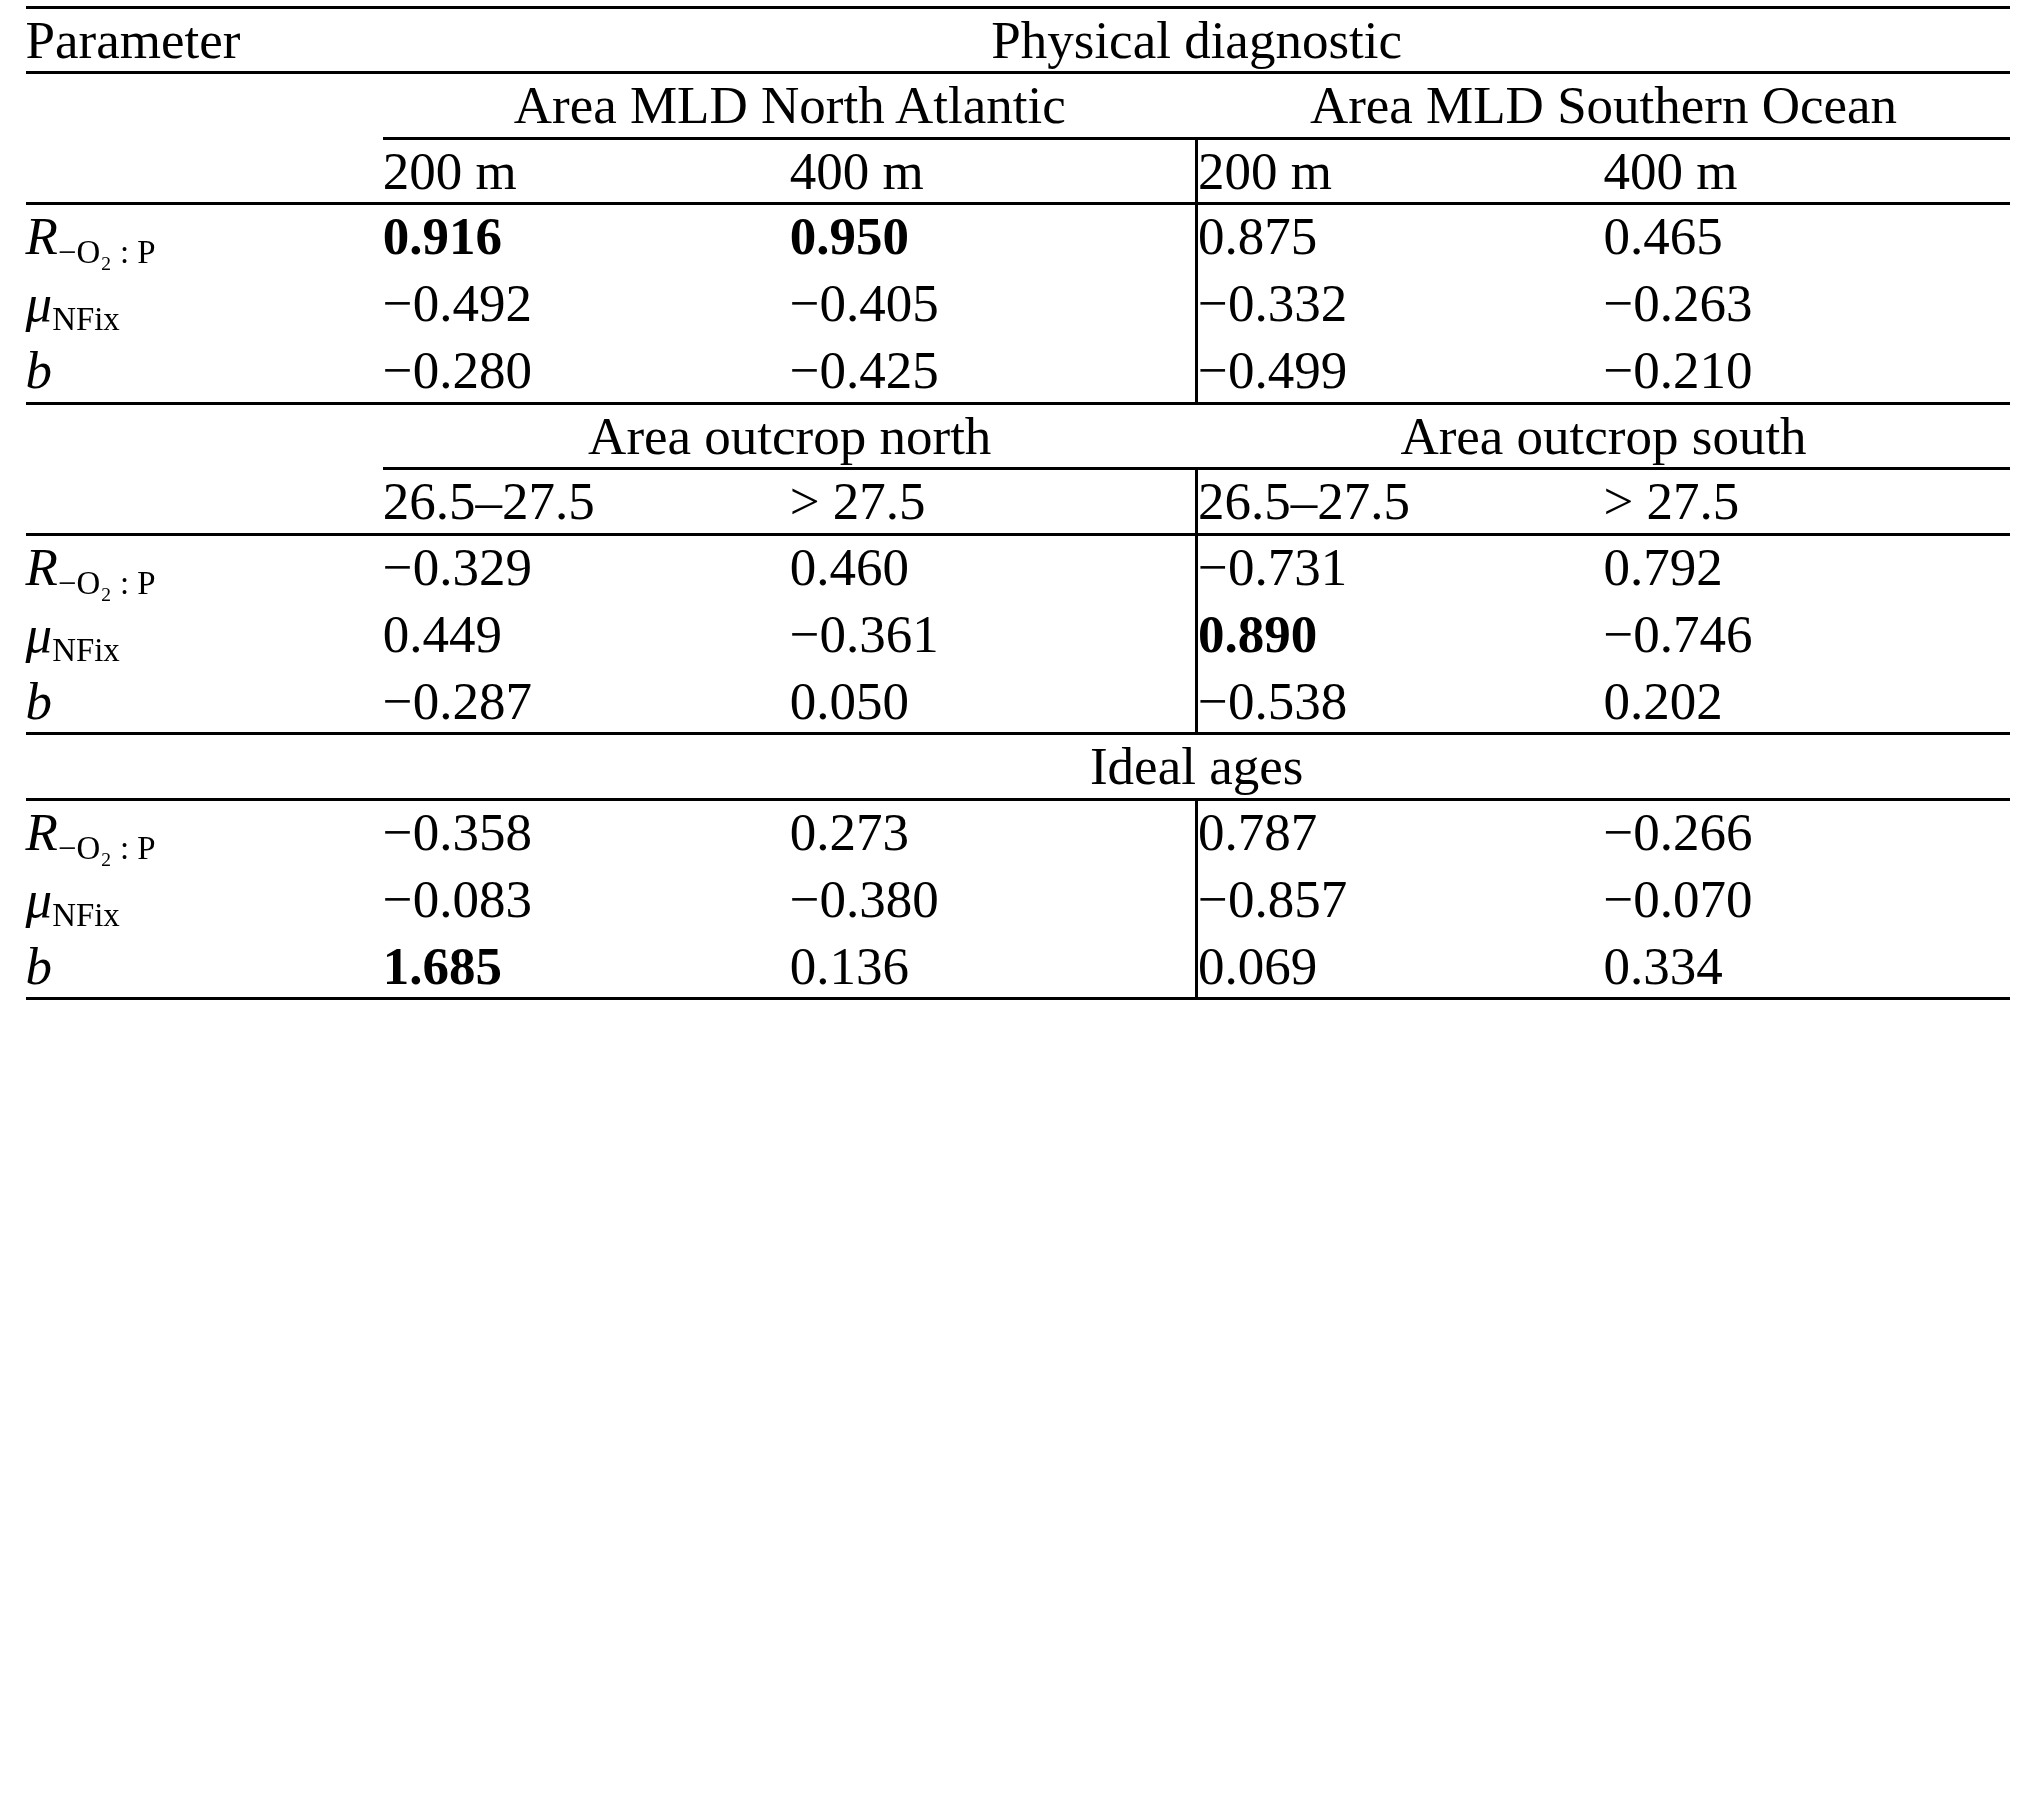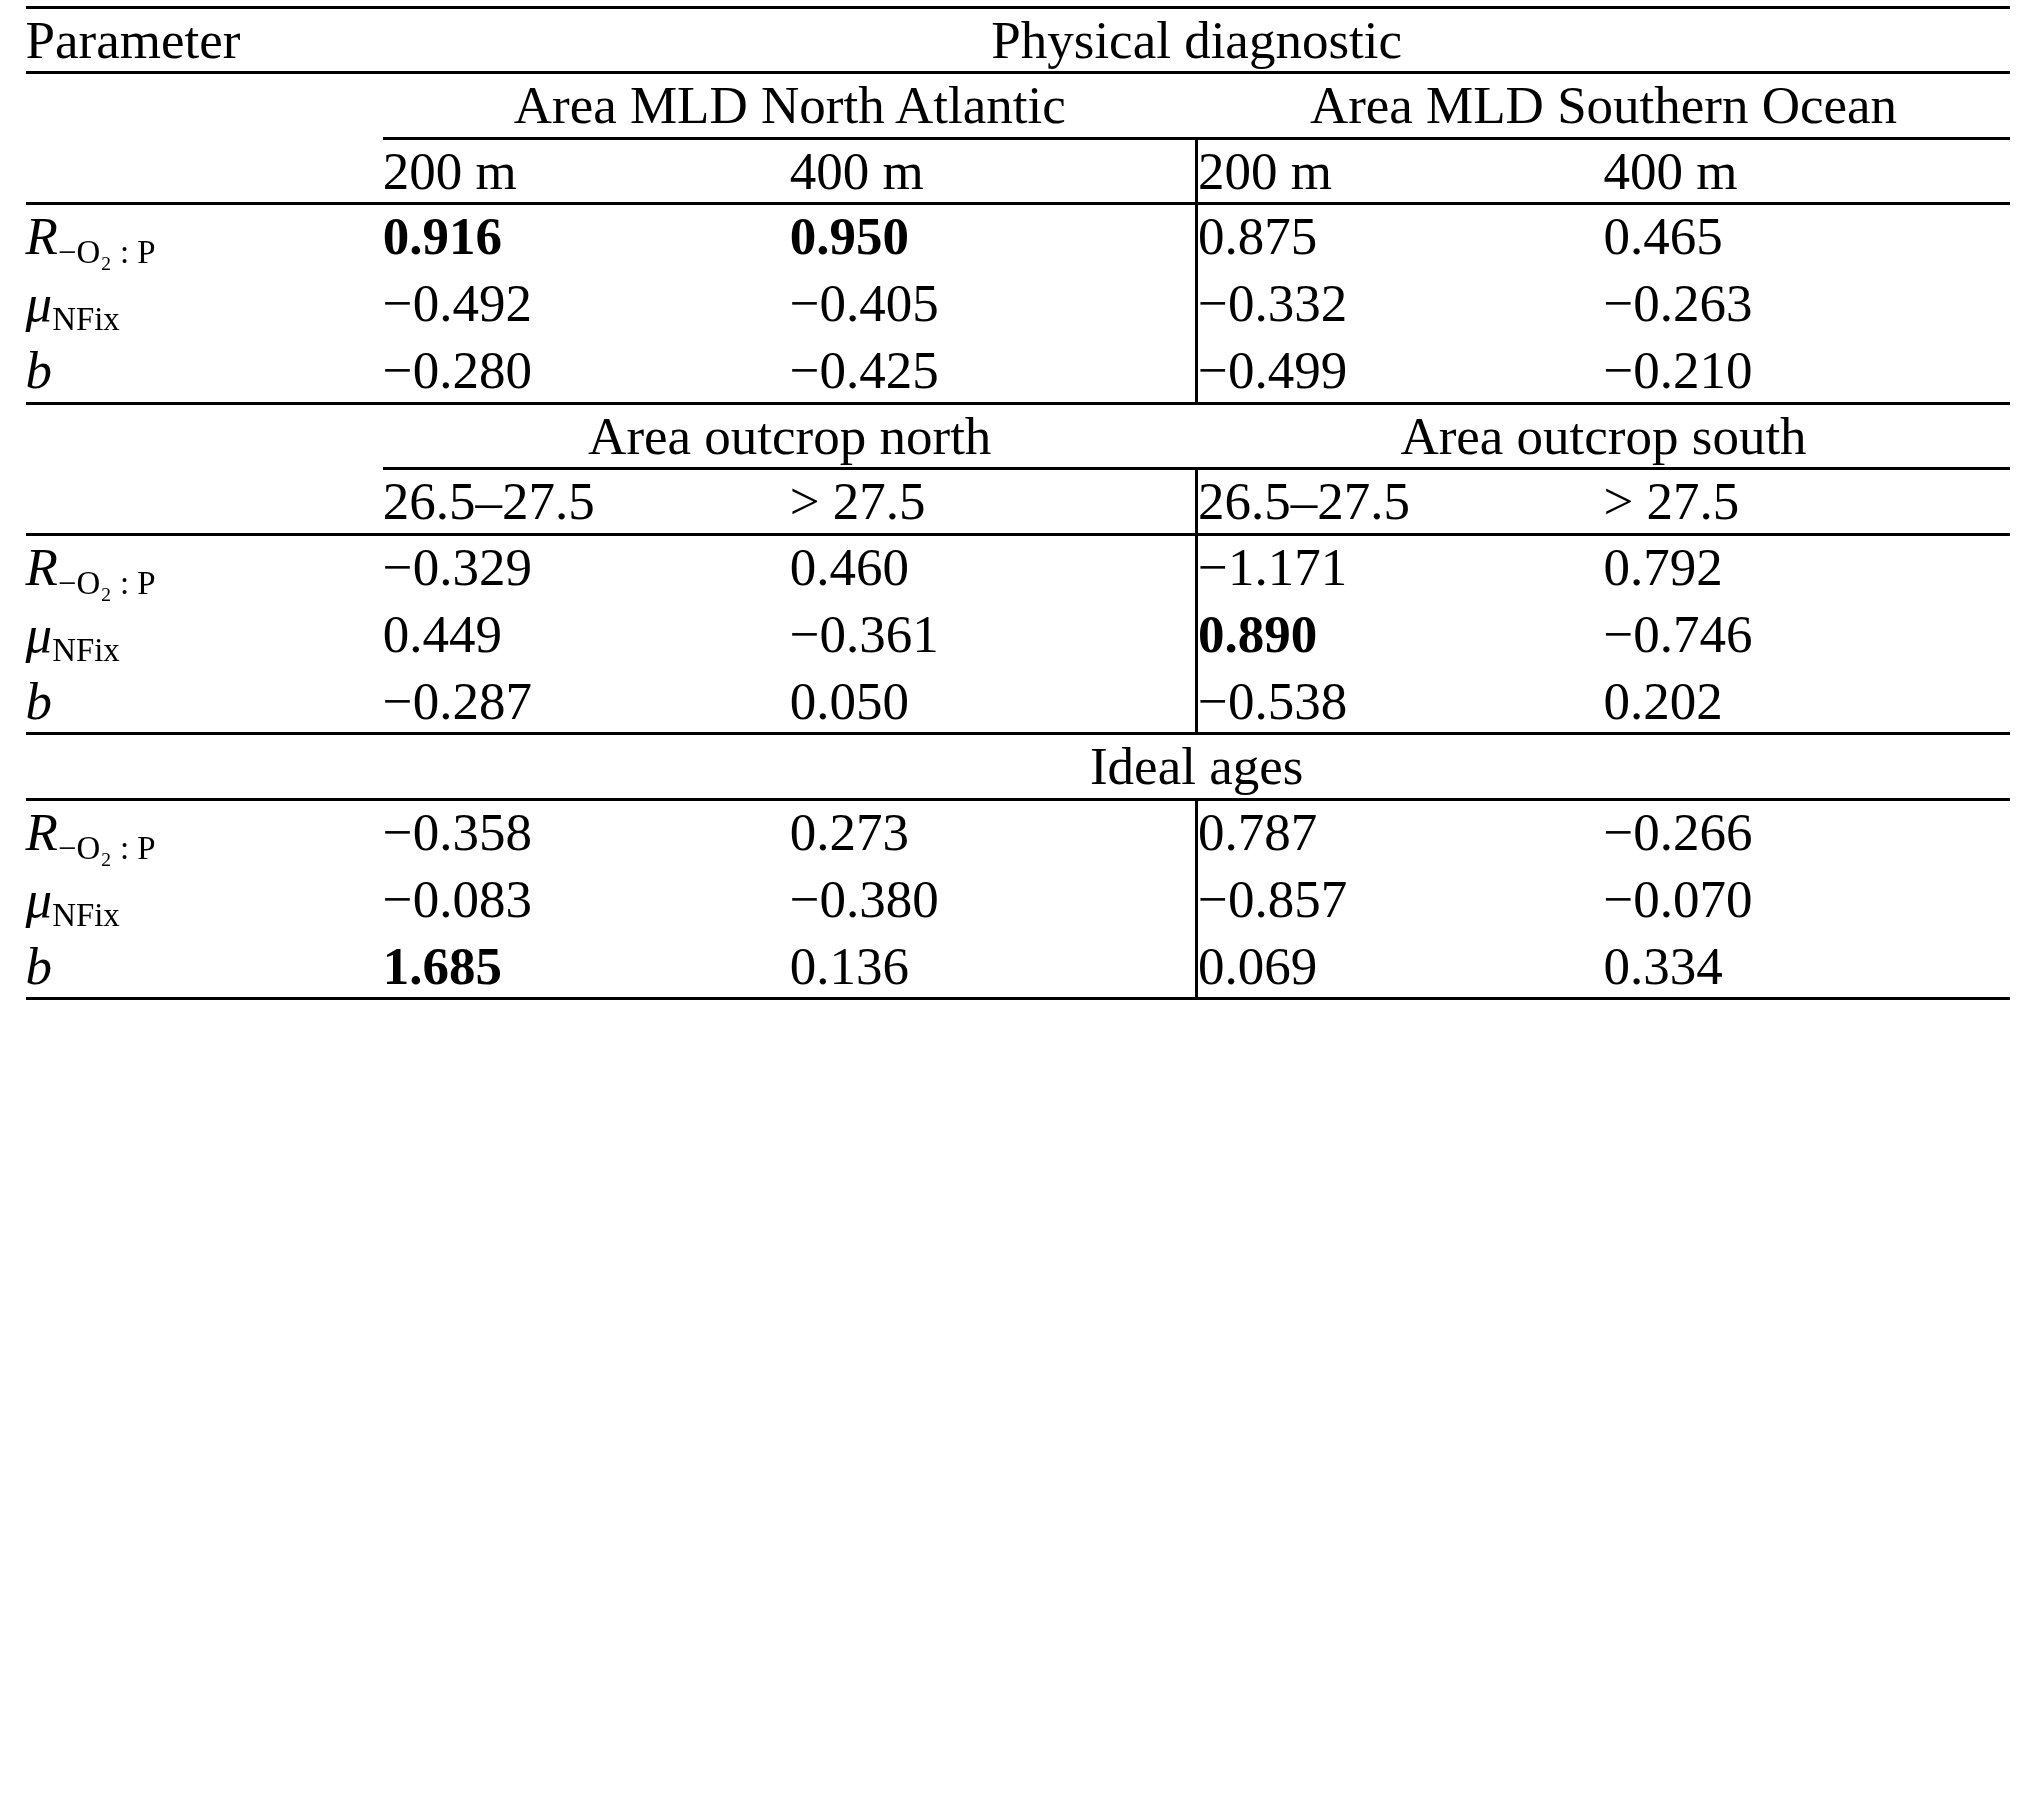--- a/index.html
+++ b/index.html
@@ -145,21 +145,21 @@
       <td class="cell num sep-left">26.5–27.5</td>
       <td class="cell num">&gt; 27.5</td>
     </tr>
 
     <tr class="rule-thin">
       <td class="cell rowlabel">
         <span class="ital">R</span><sub>−O₂ : P</sub>
       </td>
       <td class="cell num">−0.329</td>
       <td class="cell num">0.460</td>
-      <td class="cell num sep-left">−1.171</td>
+      <td class="cell num sep-left">−0.731</td>
       <td class="cell num">0.792</td>
     </tr>
     <tr>
       <td class="cell rowlabel">
         <span class="ital">μ</span><sub>NFix</sub>
       </td>
       <td class="cell num">0.449</td>
       <td class="cell num">−0.361</td>
       <td class="cell num sep-left bold">0.890</td>
       <td class="cell num">−0.746</td>

